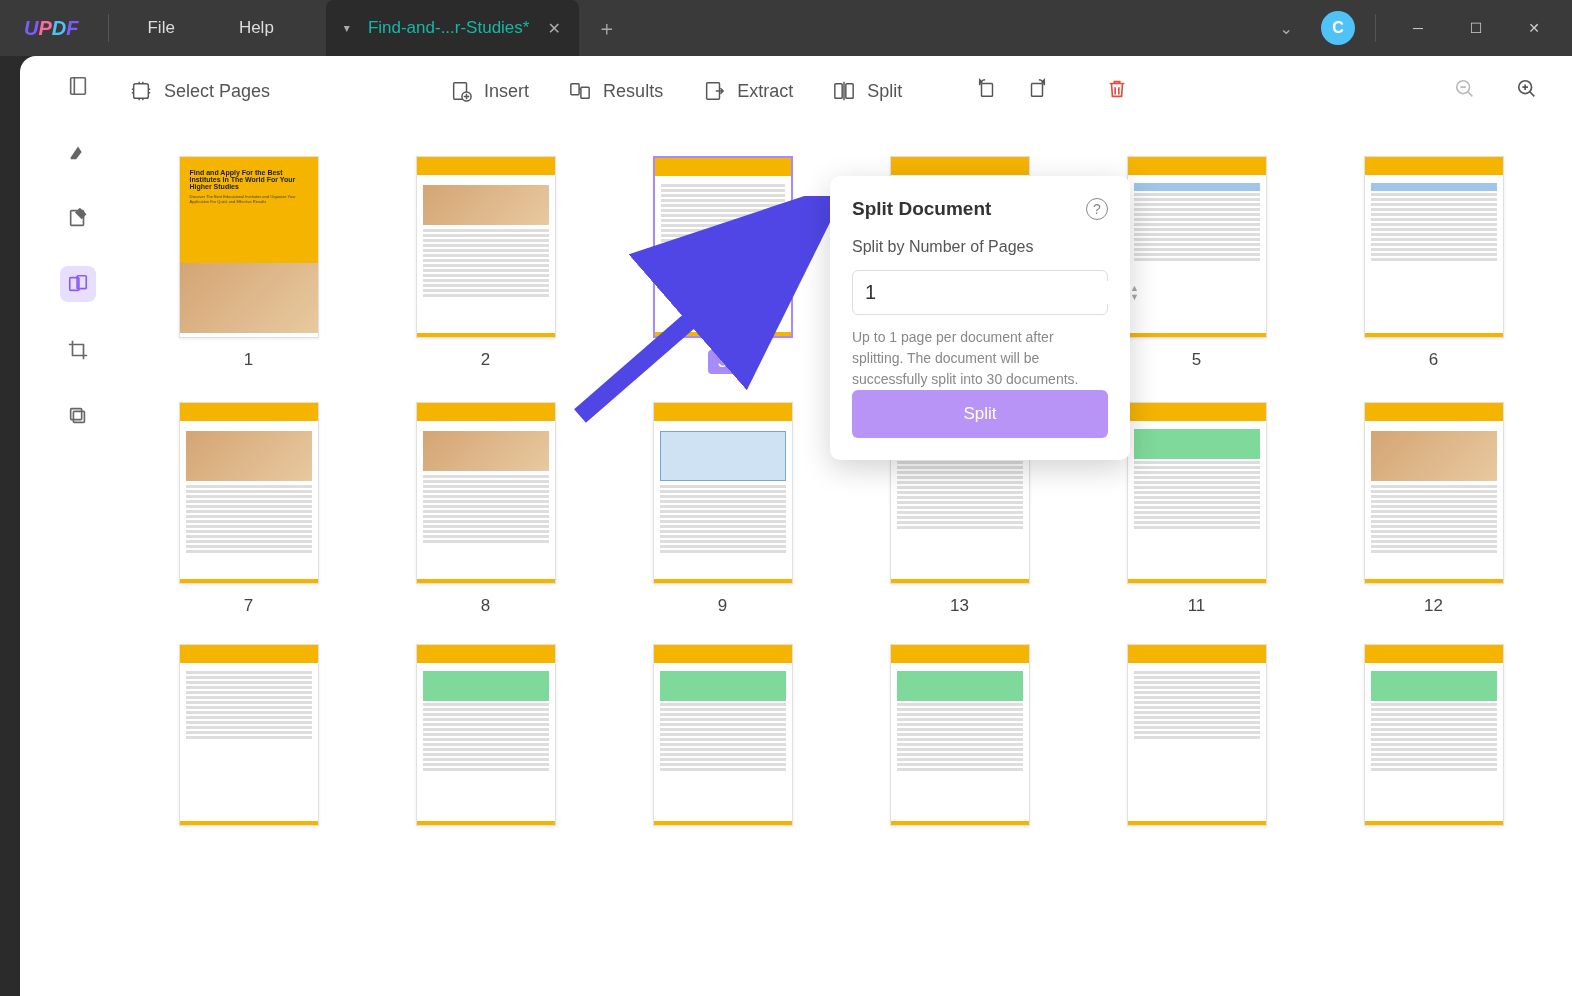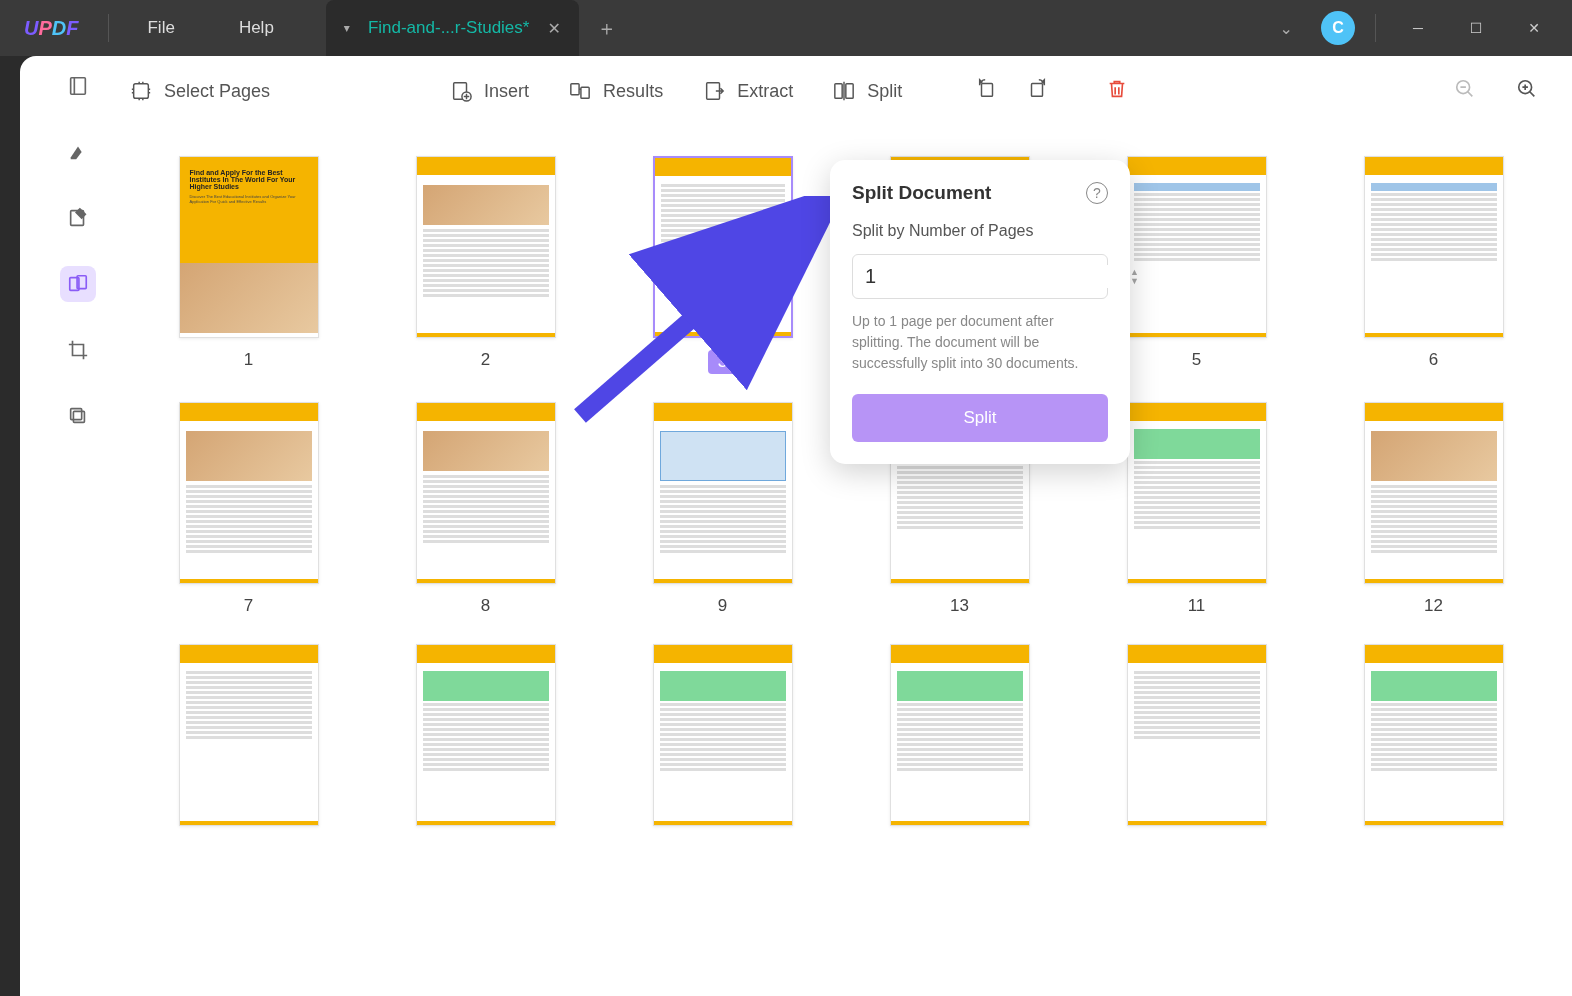--- a/index.html
+++ b/index.html
@@ -45,29 +45,29 @@
 .page-item { display: flex; flex-direction: column; align-items: center; gap: 12px; }
 .thumb { width: 140px; height: 182px; background: #fff; border: 1px solid #e0e0e0; box-shadow: 0 1px 3px rgba(0,0,0,0.08); position: relative; overflow: hidden; }
 .thumb.selected { border: 2px solid #a78bfa; }
 .thumb-top { height: 18px; background: #f5b400; }
 .thumb-body { padding: 6px; font-size: 5px; color: #333; line-height: 1.3; overflow: hidden; }
 .thumb-bottom { position: absolute; bottom: 0; left: 0; right: 0; height: 4px; background: #f5b400; }
 .page-num { font-size: 17px; color: #444; }
 .page-num.selected { background: #a78bfa; color: #fff; padding: 2px 10px; border-radius: 4px; }
 
 
-.split-dialog { position: absolute; top: 104px; left: 830px; width: 300px; background: #fff; border-radius: 15px; box-shadow: 0 8px 30px rgba(0,0,0,0.18); padding: 22px; z-index: 10; }
+.split-dialog { position: absolute; top: 120px; left: 830px; width: 300px; background: #fff; border-radius: 10px; box-shadow: 0 8px 30px rgba(0,0,0,0.18); padding: 22px; z-index: 10; }
 .sd-head { display: flex; align-items: center; justify-content: space-between; margin-bottom: 18px; }
 .sd-title { font-size: 19px; font-weight: 600; color: #333; }
 .sd-help { width: 22px; height: 22px; border: 1.5px solid #888; border-radius: 50%; display: flex; align-items: center; justify-content: center; font-size: 14px; color: #888; cursor: pointer; }
 .sd-label { font-size: 16px; color: #555; margin-bottom: 14px; }
 .sd-input-wrap { border: 1px solid #ddd; border-radius: 6px; padding: 10px 12px; display: flex; align-items: center; margin-bottom: 12px; }
 .sd-input { border: none; outline: none; font-size: 20px; flex: 1; color: #333; }
 .sd-spin { display: flex; flex-direction: column; color: #999; font-size: 9px; line-height: 9px; cursor: pointer; }
-.sd-hint { font-size: 14px; color: #888; line-height: 1.5; margin-bottom: 20px; }
+.sd-hint { font-size: 14px; color: #888; line-height: 1.5; }
 .sd-btn { width: 100%; background: #b794f6; color: #fff; border: none; border-radius: 6px; padding: 14px; font-size: 17px; cursor: pointer; }
 
 
 .arrow { position: absolute; top: 140px; left: 560px; z-index: 5; pointer-events: none; }
 
 
 .blk { background: #ddd; height: 3px; margin: 2px 0; }
 .blk.blue { background: #9fc5e8; }
 .blk.grn { background: #7fd99a; }
 .img-ph { background: linear-gradient(135deg,#d4a574,#e8c9a0); }

